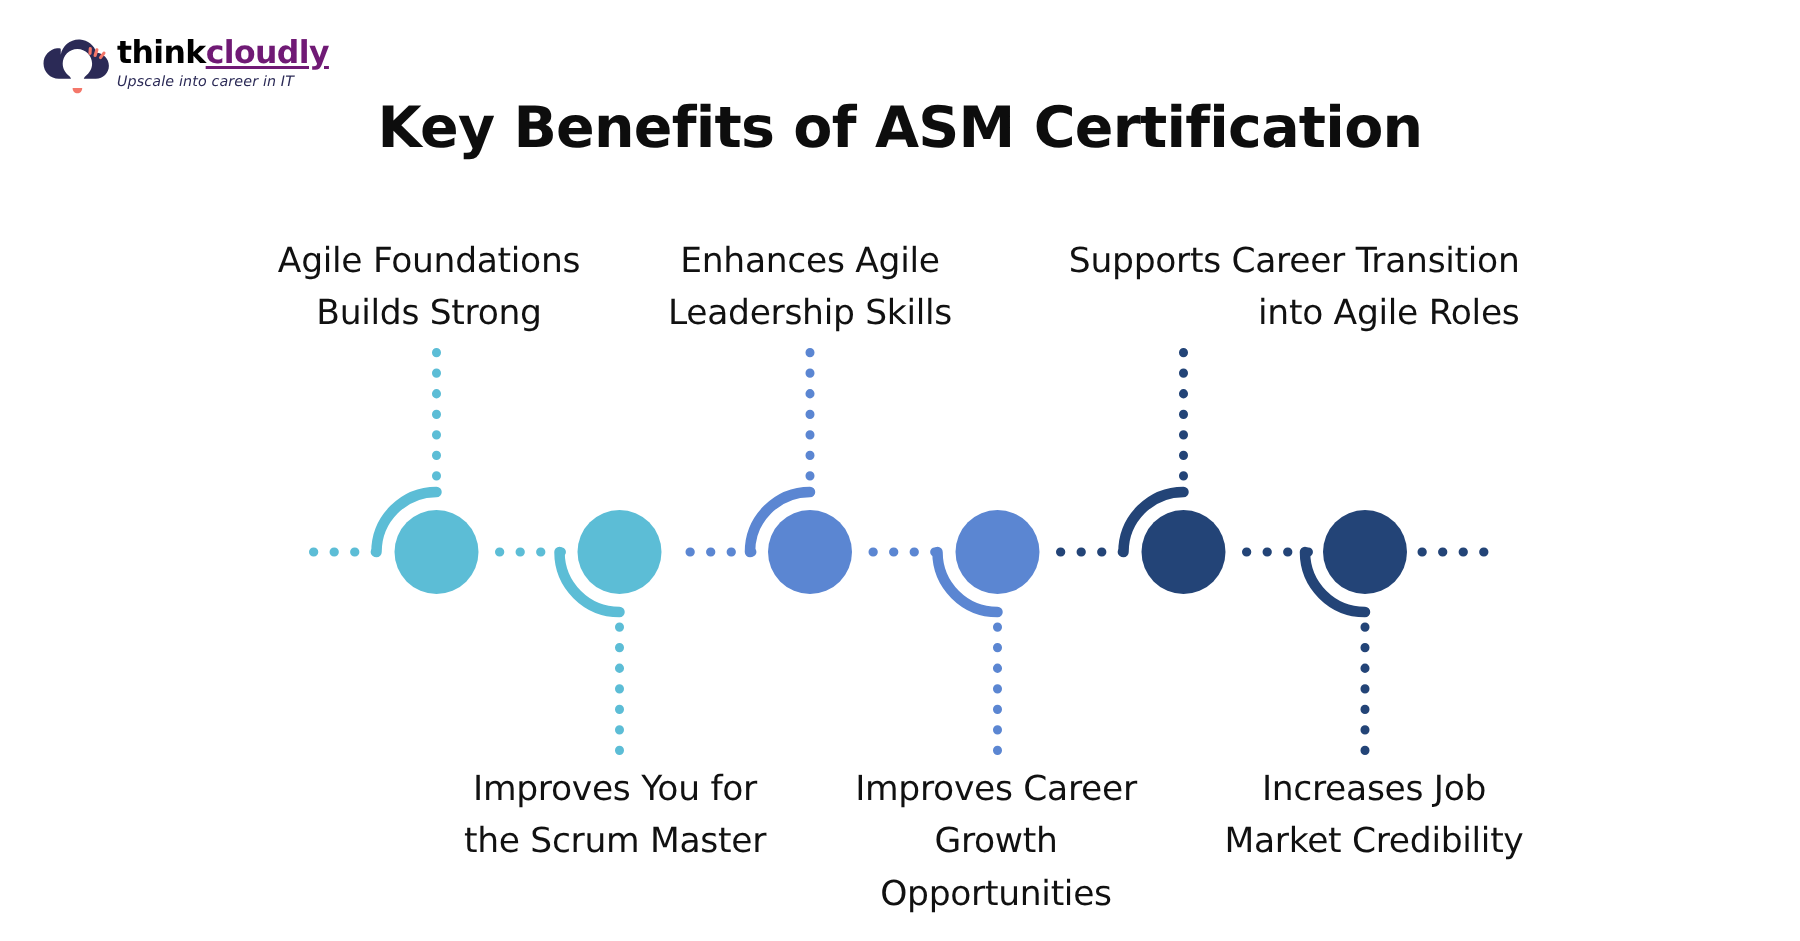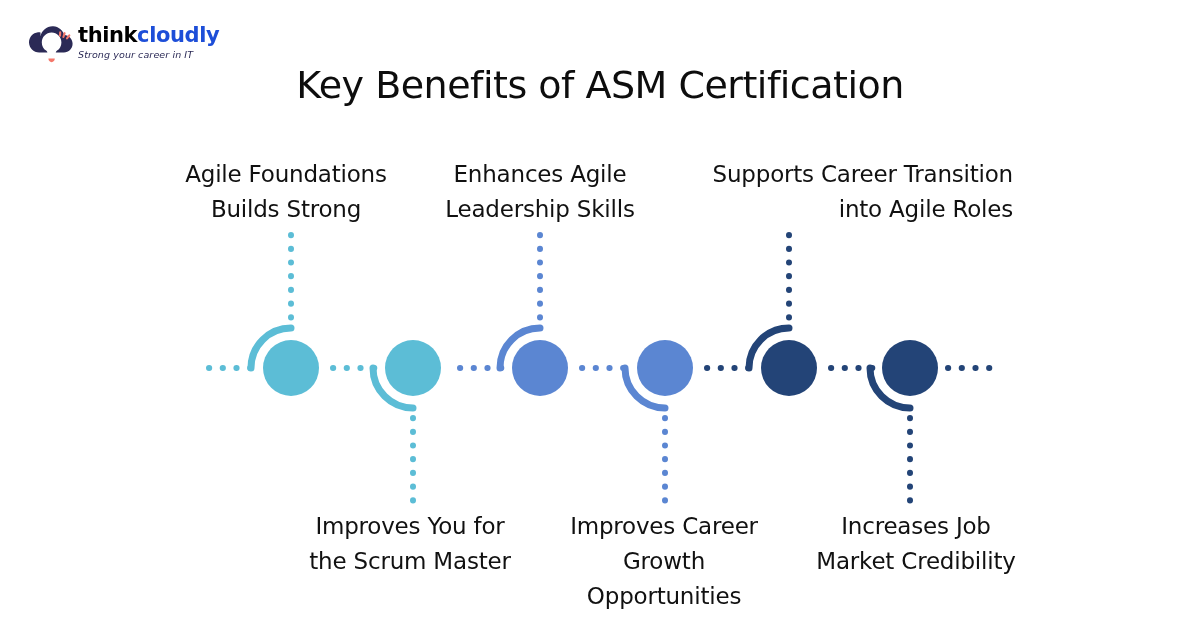--- a/index.html
+++ b/index.html
@@ -39,42 +39,42 @@
   }
   #brand-logo .wordmark {
     font-family: "DejaVu Sans", sans-serif;
     font-size: 21px;
     font-weight: bold;
     letter-spacing: -0.4px;
     line-height: 23px;
     white-space: nowrap;
   }
   #brand-logo .wm-think { color: #000000; }
-  #brand-logo .wm-cloudly { color: #1d4ed8; }
+  #brand-logo .wm-cloudly { color: #701a75; text-decoration: underline; }
   #brand-logo .tagline {
     font-family: "DejaVu Sans", sans-serif;
     font-size: 9.5px;
     font-style: italic;
     color: #2b2a56;
     letter-spacing: 0.1px;
     line-height: 12px;
     white-space: nowrap;
     margin-top: 2px;
   }
 
   
   #page-title {
     position: absolute;
     left: 0;
     top: 63px;
     width: 1200px;
     text-align: center;
     font-family: "DejaVu Sans", sans-serif;
     font-size: 38px;
-    font-weight: normal;
+    font-weight: bold;
     color: #0d0d0d;
     letter-spacing: -0.5px;
     white-space: nowrap;
   }
 
   
   #timeline-svg {
     position: absolute;
     left: 0;
     top: 0;
@@ -114,21 +114,21 @@
       <path d="M22.4 34.6h6.4c0 2.1-1.4 3.6-3.2 3.6s-3.2-1.5-3.2-3.6z" fill="#f4776a"></path>
       <g stroke="#f4776a" stroke-width="2.1" stroke-linecap="round">
         <line x1="38.6" y1="9.2" x2="37.4" y2="13.0"></line>
         <line x1="43.3" y1="11.4" x2="41.0" y2="14.4"></line>
         <line x1="34.2" y1="8.4" x2="34.0" y2="11.6"></line>
       </g>
     </svg>
   </div>
   <div class="logo-text">
     <div class="wordmark"><span class="wm-think">think</span><span class="wm-cloudly">cloudly</span></div>
-    <div class="tagline">Strong your career in IT</div>
+    <div class="tagline">Upscale into career in IT</div>
   </div>
 </div>
 
 <div id="page-title">Key Benefits of ASM Certification</div>
 
 <svg id="timeline-svg" viewBox="0 0 1200 627" xmlns="http://www.w3.org/2000/svg">
 
   <defs>
     
   </defs>

